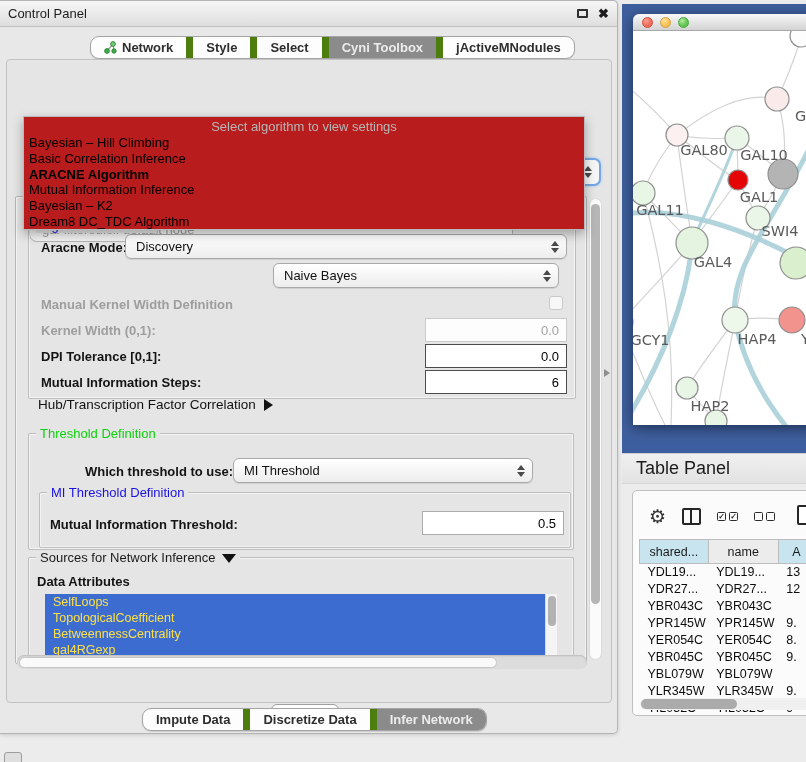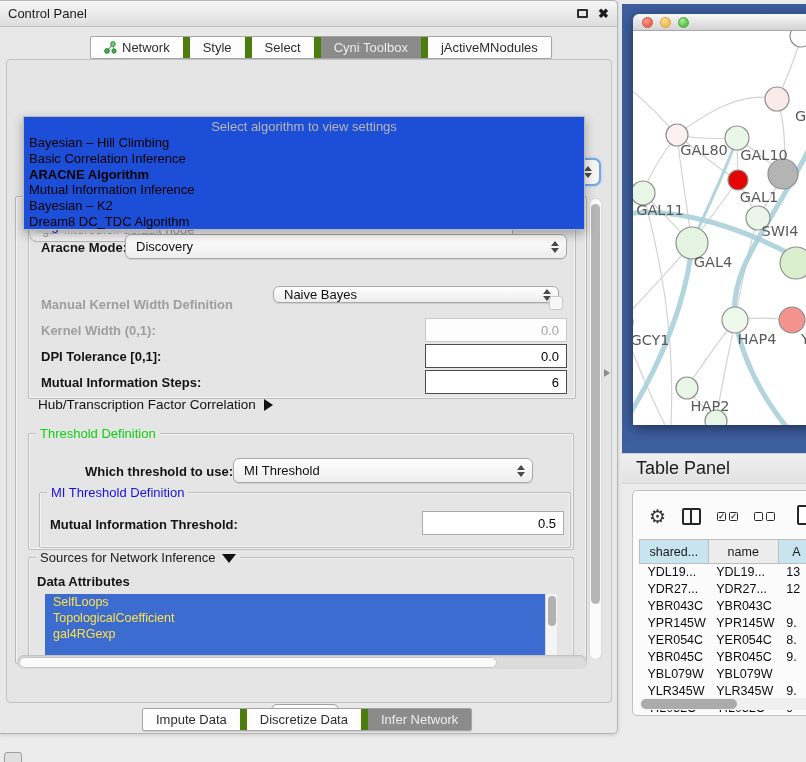--- a/index.html
+++ b/index.html
@@ -12,42 +12,42 @@
     box-shadow:0 1px 4px rgba(0,0,0,.15); }
   .cp-titlebar { position:absolute; left:0; top:0; right:0; height:26px;
     background:linear-gradient(#f6f6f6,#dedede); border-bottom:1px solid #bfbfbf;
     display:flex; align-items:center; padding:0 8px; border-radius:0 5px 0 0; }
   .cp-title { font-size:13px; color:#1c1c1c; }
   .cp-titlebar .spacer { flex:1; }
   .float-icon { width:11px; height:9px; border:2px solid #2e2e2e; border-radius:1px; margin-right:10px; }
   .close-icon { font-size:13px; font-weight:bold; color:#1c1c1c; line-height:1; }
 
   
-  .seg { position:absolute; display:flex; border:1px solid #a5a5a5; border-radius:2px;
-    background:#fdfdfd; overflow:hidden; font-size:13px; font-weight:normal; color:#2e2e2e; height:23px;
+  .seg { position:absolute; display:flex; border:1px solid #a5a5a5; border-radius:9px;
+    background:#fdfdfd; overflow:hidden; font-size:13px; font-weight:bold; color:#2e2e2e; height:23px;
     box-shadow:0 1px 1px rgba(0,0,0,.12); }
   .seg > div { padding:0 13px; display:flex; align-items:center; gap:5px; border-left:7px solid #4d7c0f; white-space:nowrap; }
   .seg > div:first-child { border-left:none; }
   .seg > div.sel { background:#8b8b8b; color:#ececec; }
   .top-tabs { top:35px; left:90px; }
   .bottom-tabs { top:707px; left:142px; }
 
   
   .cp-content { position:absolute; left:6px; top:58px; width:606px; height:644px;
     background:#e5e5e5; border:1px solid #c2c2c2; border-radius:4px; }
 
   
   .combo-focused-edge { position:absolute; left:400px; top:98px; width:194px; height:28px;
     border:2px solid #76a7e3; border-radius:7px; background:#f6f6f6; box-shadow:0 0 3px #9cc0ef; }
   .combo-bg { position:absolute; left:22px; top:156px; width:484px; height:26px;
     border:1px solid #b3b3b3; border-radius:8px; background:#f1f1f1;
     display:flex; align-items:center; padding-left:12px; font-size:13px; color:#9d9d9d; }
 
   
-  .popup { position:absolute; left:16px; top:56px; width:562px; height:114px; background:#1d4ed8;
+  .popup { position:absolute; left:16px; top:56px; width:562px; height:114px; background:#b91c1c;
     border:1px solid #b9b9b9; box-shadow:0 4px 10px rgba(0,0,0,.3); z-index:30; padding-top:1px; }
   .popup-hint { text-align:center; color:#b7b7b7; font-size:13px; height:17px; line-height:17px; }
   .popup-item { font-size:13px; height:15.8px; line-height:15.8px; padding-left:5px; color:#000; }
   .popup-item.sel { font-weight:bold; }
 
   
   .group { position:absolute; border:1px solid #bdbdbd; border-radius:2px;
     box-shadow:inset 0 0 0 1px rgba(255,255,255,.55); }
   .group > .legend { position:absolute; top:-8px; left:7px; background:#e5e5e5; padding:0 4px;
     font-size:13px; color:#1a1a1a; white-space:nowrap; }
@@ -204,21 +204,21 @@
 
       <div class="group" style="left:12px; top:28px; width:548px; height:174px;">
         <span class="legend blue" style="background:#e5e5e5;">Algorithm Definition</span>
 
         <span class="lbl" style="left:12px; top:14px;">Aracne Mode:</span>
         <div class="combo" style="left:96px; top:8px; right:8px; height:25px;">
           <span>Discovery</span>
           <span class="spin"></span>
         </div>
 
-        <div class="combo" style="left:244px; top:37px; right:16px; height:17px;margin-top:23px;">
+        <div class="combo" style="left:244px; top:37px; right:16px; height:25px;">
           <span>Naive Bayes</span>
           <span class="spin"></span>
         </div>
 
         <span class="lbl dis" style="left:12px; top:71px;">Manual Kernel Width Definition</span>
         <span class="checkbox-dis" style="right:12px; top:70px;"></span>
 
         <span class="lbl dis" style="left:12px; top:97px; font-weight:bold;">Kernel Width (0,1):</span>
         <div class="field dis" style="left:396px; top:92px; right:8px; height:24px;">
           <span>0.0</span>
@@ -256,20 +256,21 @@
           </div>
         </div>
       </div>
 
       <div class="group" style="left:12px; top:360px; width:546px; height:108px; border-bottom:none;">
         <span class="legend" style="background:#e5e5e5;"><span>Sources for Network Inference</span><span class="tri-down"></span></span>
         <span class="lbl" style="left:8px; top:16px;">Data Attributes</span>
         <div class="attr-list" style="left:16px; top:36px; width:512px; height:64px;" id="attr-list">
           <div class="attr-item">SelfLoops</div>
             <div class="attr-item">TopologicalCoefficient</div>
+            <div class="attr-item">BetweennessCentrality</div>
             <div class="attr-item">gal4RGexp</div>
             <div class="attr-scroll">
               <div class="attr-thumb"></div>
             </div>
         </div>
       </div>
     </div>
 
     <div class="vscroll" style="left:582px; top:138px; height:462px;">
       <div class="thumb"></div>

